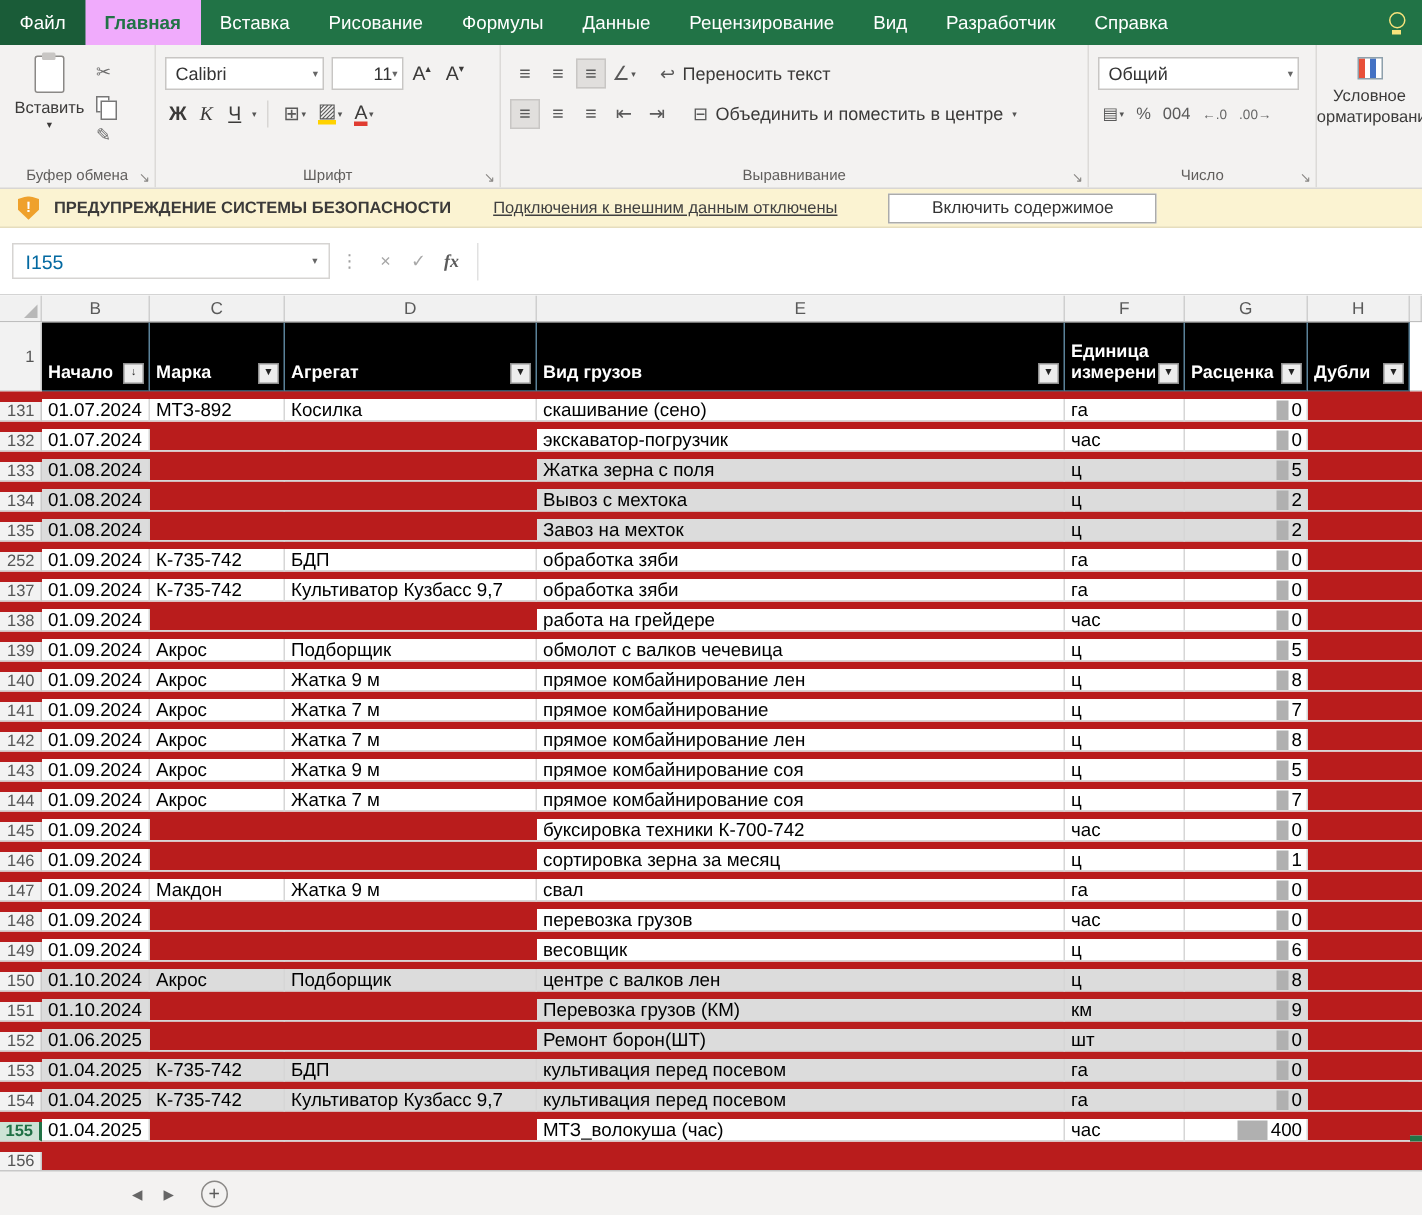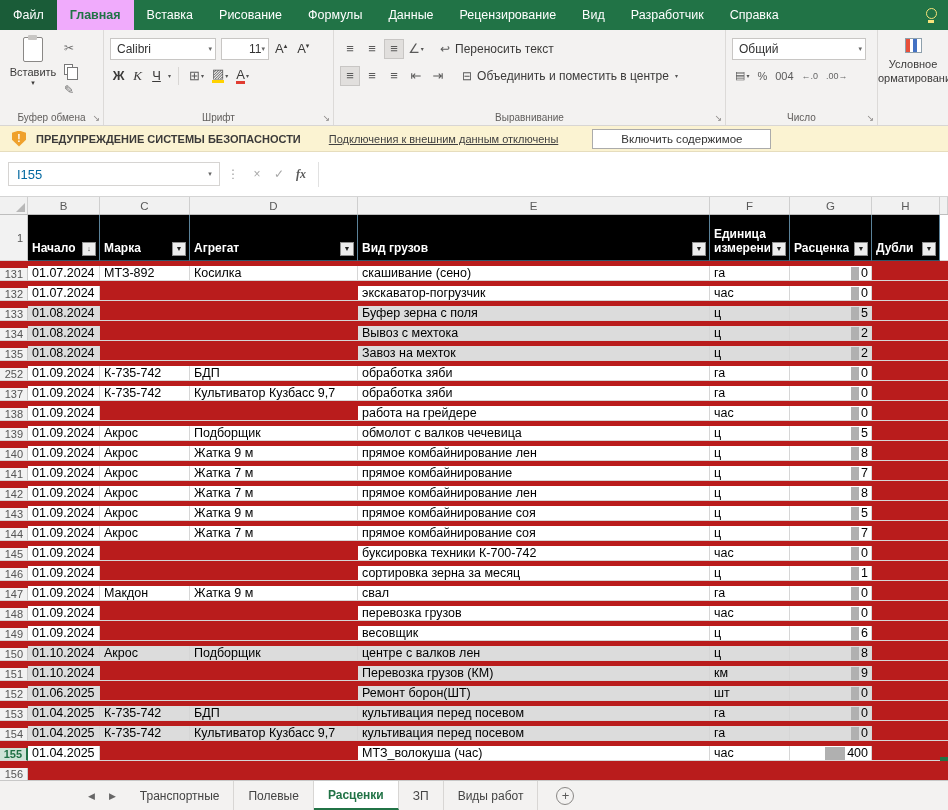--- a/index.html
+++ b/index.html
@@ -347,21 +347,21 @@
             <div class="gval">0</div>
           </div>
           <div class="cell w-H"></div>
           <div class="icell"></div>
         </div>
         <div class="drow shaded">
           <div class="rowno">133</div>
           <div class="cell w-B">01.08.2024</div>
           <div class="cell w-C"></div>
           <div class="cell w-D"></div>
-          <div class="cell w-E">Буфер зерна с поля</div>
+          <div class="cell w-E">Жатка зерна с поля</div>
           <div class="cell w-F">ц</div>
           <div class="cell w-G gcell">
             <div class="dbar" style="width: 8px;"></div>
             <div class="gval">5</div>
           </div>
           <div class="cell w-H"></div>
           <div class="icell"></div>
         </div>
         <div class="drow shaded">
           <div class="rowno">134</div>
@@ -683,23 +683,16 @@
           <div class="icell"></div>
         </div>
       </div>
   </div>
 
   <div class="stabs">
     <div class="snav">
       <span>◀</span>
       <span>▶</span>
     </div>
-    <div class="stablist" id="stablist">
-        <div class="stab">Транспортные</div>
-        <div class="stab">Полевые</div>
-        <div class="stab active">Расценки</div>
-        <div class="stab">ЗП</div>
-        <div class="stab">Виды работ</div>
-      </div>
     <div class="addbtn">+</div>
   </div>
 
 </div>
 
 </body></html>

